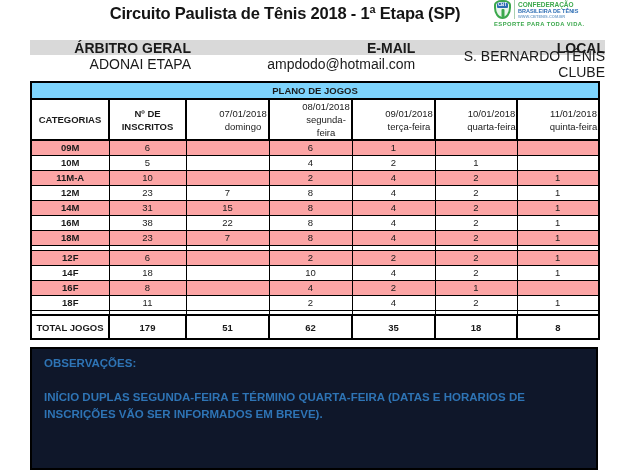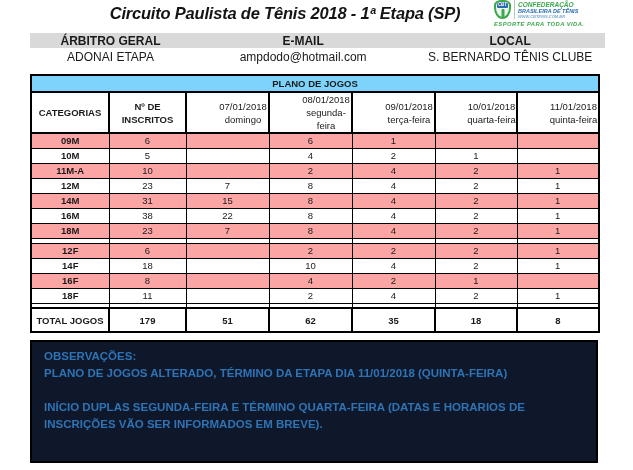--- a/index.html
+++ b/index.html
@@ -7,21 +7,21 @@
   body {
     width: 633px; height: 470px;
     background: #ffffff;
     font-family: "Liberation Sans", sans-serif;
     color: #1a1a1a;
     overflow: hidden;
   }
   .page { position: relative; width: 633px; height: 470px; }
 
   
-  .header { position: relative; height: 33px; font-style: italic; }
+  .header { position: relative; height: 40px; }
   .page-title {
     margin: 0; padding-top: 4px;
     width: 570px;
     text-align: center;
     font-size: 16.5px; font-weight: bold; color: #141414;
     letter-spacing: -0.2px;
   }
   .logo {
     position: absolute; top: 0; left: 494px; width: 116px;
     display: flex; flex-wrap: wrap; align-items: flex-start;
@@ -52,21 +52,21 @@
   .logo-tagline {
     width: 100%; margin-top: 2px;
     color: #3BA84C; font-weight: bold; font-size: 5.8px; letter-spacing: 0.08em;
   }
 
   
   .info-band { margin-left: 30px; width: 575px; }
   .info-row { display: flex; }
   .info-row.labels { background: #D9D9D9; height: 15px; align-items: center; }
   .info-row.values { height: 17px; align-items: center; }
-  .info-cell { text-align: center; font-size: 12px; }
+  .info-cell { text-align: right; font-size: 14px; }
   .info-cell.c0 { width: 28%; }
   .info-cell.c1 { width: 39%; }
   .info-cell.c2 { width: 33%; }
   .info-row.labels .info-cell { font-weight: bold; }
 
   
   .plan-table {
     margin: 9px 0 0 30px;
     width: 568px;
     border-collapse: collapse;
@@ -324,17 +324,16 @@
         <td>62</td>
         <td>35</td>
         <td>18</td>
         <td>8</td>
       </tr>
     </tfoot>
   </table>
 
   <div class="obs-box">
     <div class="obs-title">OBSERVAÇÕES:</div>
-    <div class="obs-line">PLANO DE JOGOS ALTERADO, TÉRMINO DA ETAPA DIA 11/01/2018 (QUINTA-FEIRA)</div>
     <p class="obs-para">INÍCIO DUPLAS SEGUNDA-FEIRA E TÉRMINO QUARTA-FEIRA (DATAS E HORARIOS DE INSCRIÇÕES VÃO SER INFORMADOS EM BREVE).</p>
   </div>
 
 </div>
 
 </body></html>

